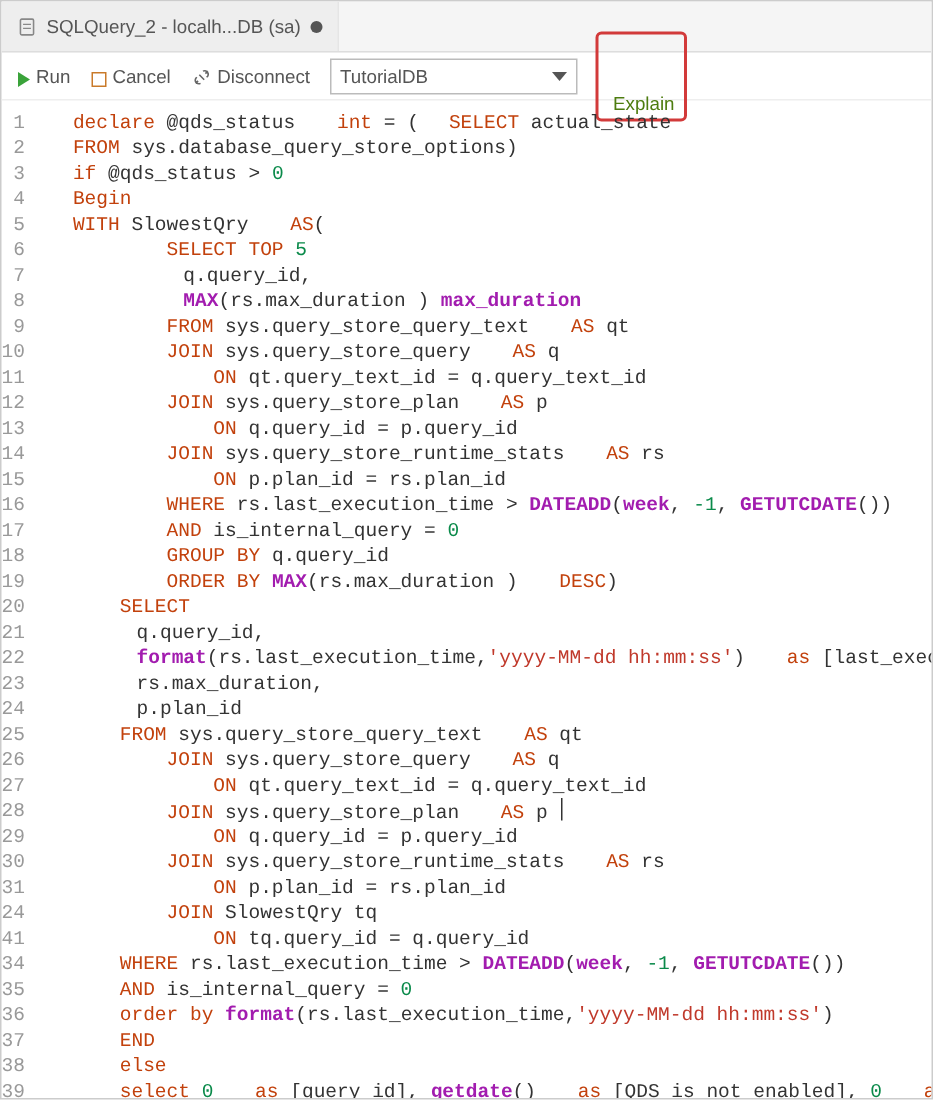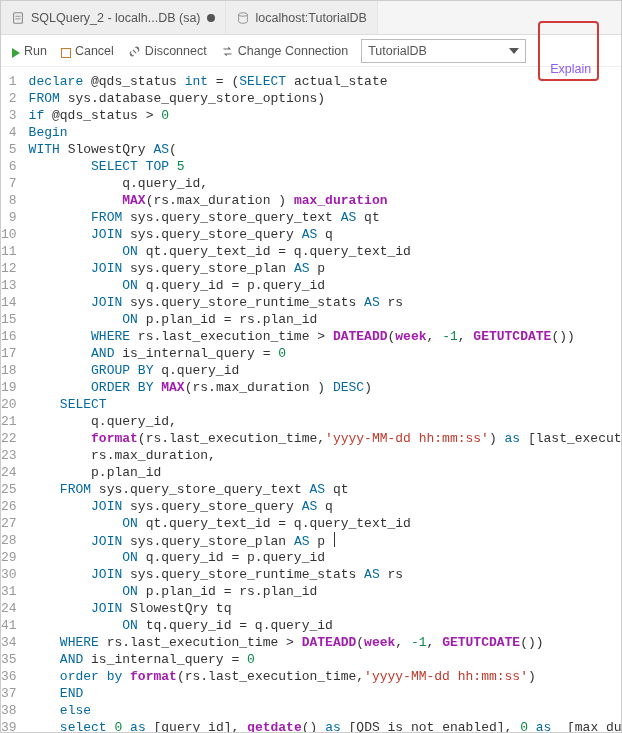--- a/index.html
+++ b/index.html
@@ -82,21 +82,21 @@
     border-top: 6px solid #555;
   }
   .explain-wrap {
     border: 2.5px solid #d23a3a;
     border-radius: 4px;
     padding: 3px 6px;
     margin-left: 8px;
   }
   .explain-btn {
     display: flex; align-items: flex-end; gap: 4px;
-    font-size: 12.5px; color: #8b5cf6; cursor: pointer; margin-top: 36px;
+    font-size: 12.5px; color: #4d7c0f; cursor: pointer; margin-top: 36px;
   }
   .editor {
     display: flex;
     font-family: "Consolas","Menlo","Courier New",monospace;
     font-size: 13px;
     line-height: 17px;
     height: calc(100% - 66px);
     overflow: hidden;
   }
   .gutter {
@@ -107,21 +107,21 @@
     user-select: none;
   }
   .code {
     flex: 1;
     padding: 6px 0 0 4px;
     white-space: pre;
     color: #333;
     position: relative;
   }
   .code-line { height: 17px; }
-  .kw { color: #0369a1; }
+  .kw { color: #c2410c; margin-left: 20px; }
   .fn { color: #a21caf; font-weight: bold; }
   .str { color: #c0392b; }
   .num { color: #0a8a4a; }
   .var { color: #333; }
   .cursor-mark {
     display: inline-block;
     width: 1px; height: 15px;
     background: #333;
     vertical-align: -2px;
     margin: 0 1px;
@@ -133,49 +133,36 @@
 <div class="tabs">
   <div class="tab">
     <svg class="file-icon" viewBox="0 0 16 16">
         <rect x="3" y="2" width="10" height="12" rx="1" fill="none" stroke="#888" stroke-width="1.2"></rect>
         <line x1="5" y1="6" x2="11" y2="6" stroke="#888"></line>
         <line x1="5" y1="9" x2="11" y2="9" stroke="#888"></line>
       </svg>
     <span>SQLQuery_2 - localh...DB (sa)</span>
     <span class="dot"></span>
   </div>
-  <div class="tab">
-    <svg class="file-icon" viewBox="0 0 16 16">
-        <ellipse cx="8" cy="4" rx="5" ry="2" fill="none" stroke="#888"></ellipse>
-        <path d="M3 4v8c0 1.1 2.2 2 5 2s5-.9 5-2V4" fill="none" stroke="#888"></path>
-      </svg>
-    <span>localhost:TutorialDB</span>
-  </div>
 </div>
 
 <div class="toolbar">
   <div class="tb-btn">
     <span class="tri-run"></span>
     <span>Run</span>
   </div>
   <div class="tb-btn">
     <span class="sq-cancel"></span>
     <span>Cancel</span>
   </div>
   <div class="tb-btn">
     <svg class="ic" viewBox="0 0 16 16" fill="none" stroke="currentColor" stroke-width="1.3">
         <path d="M5 11l-2 2M11 5l2-2M6 6l4 4M9 3a3 3 0 014 4l-1 1M7 13a3 3 0 01-4-4l1-1"></path>
       </svg>
     <span>Disconnect</span>
-  </div>
-  <div class="tb-btn">
-    <svg class="ic" viewBox="0 0 16 16" fill="none" stroke="currentColor" stroke-width="1.3">
-        <path d="M3 5h8l-2-2M13 11H5l2 2"></path>
-      </svg>
-    <span>Change Connection</span>
   </div>
   <div class="db-select">
     <span>TutorialDB</span>
     <span class="caret"></span>
   </div>
   <div class="explain-wrap">
     <div class="explain-btn">
       <svg class="ic" viewBox="0 0 16 16" fill="none" stroke="currentColor" stroke-width="1.2">
           <rect x="6" y="1.5" width="4" height="3"></rect>
           <rect x="2" y="10.5" width="4" height="3"></rect>

